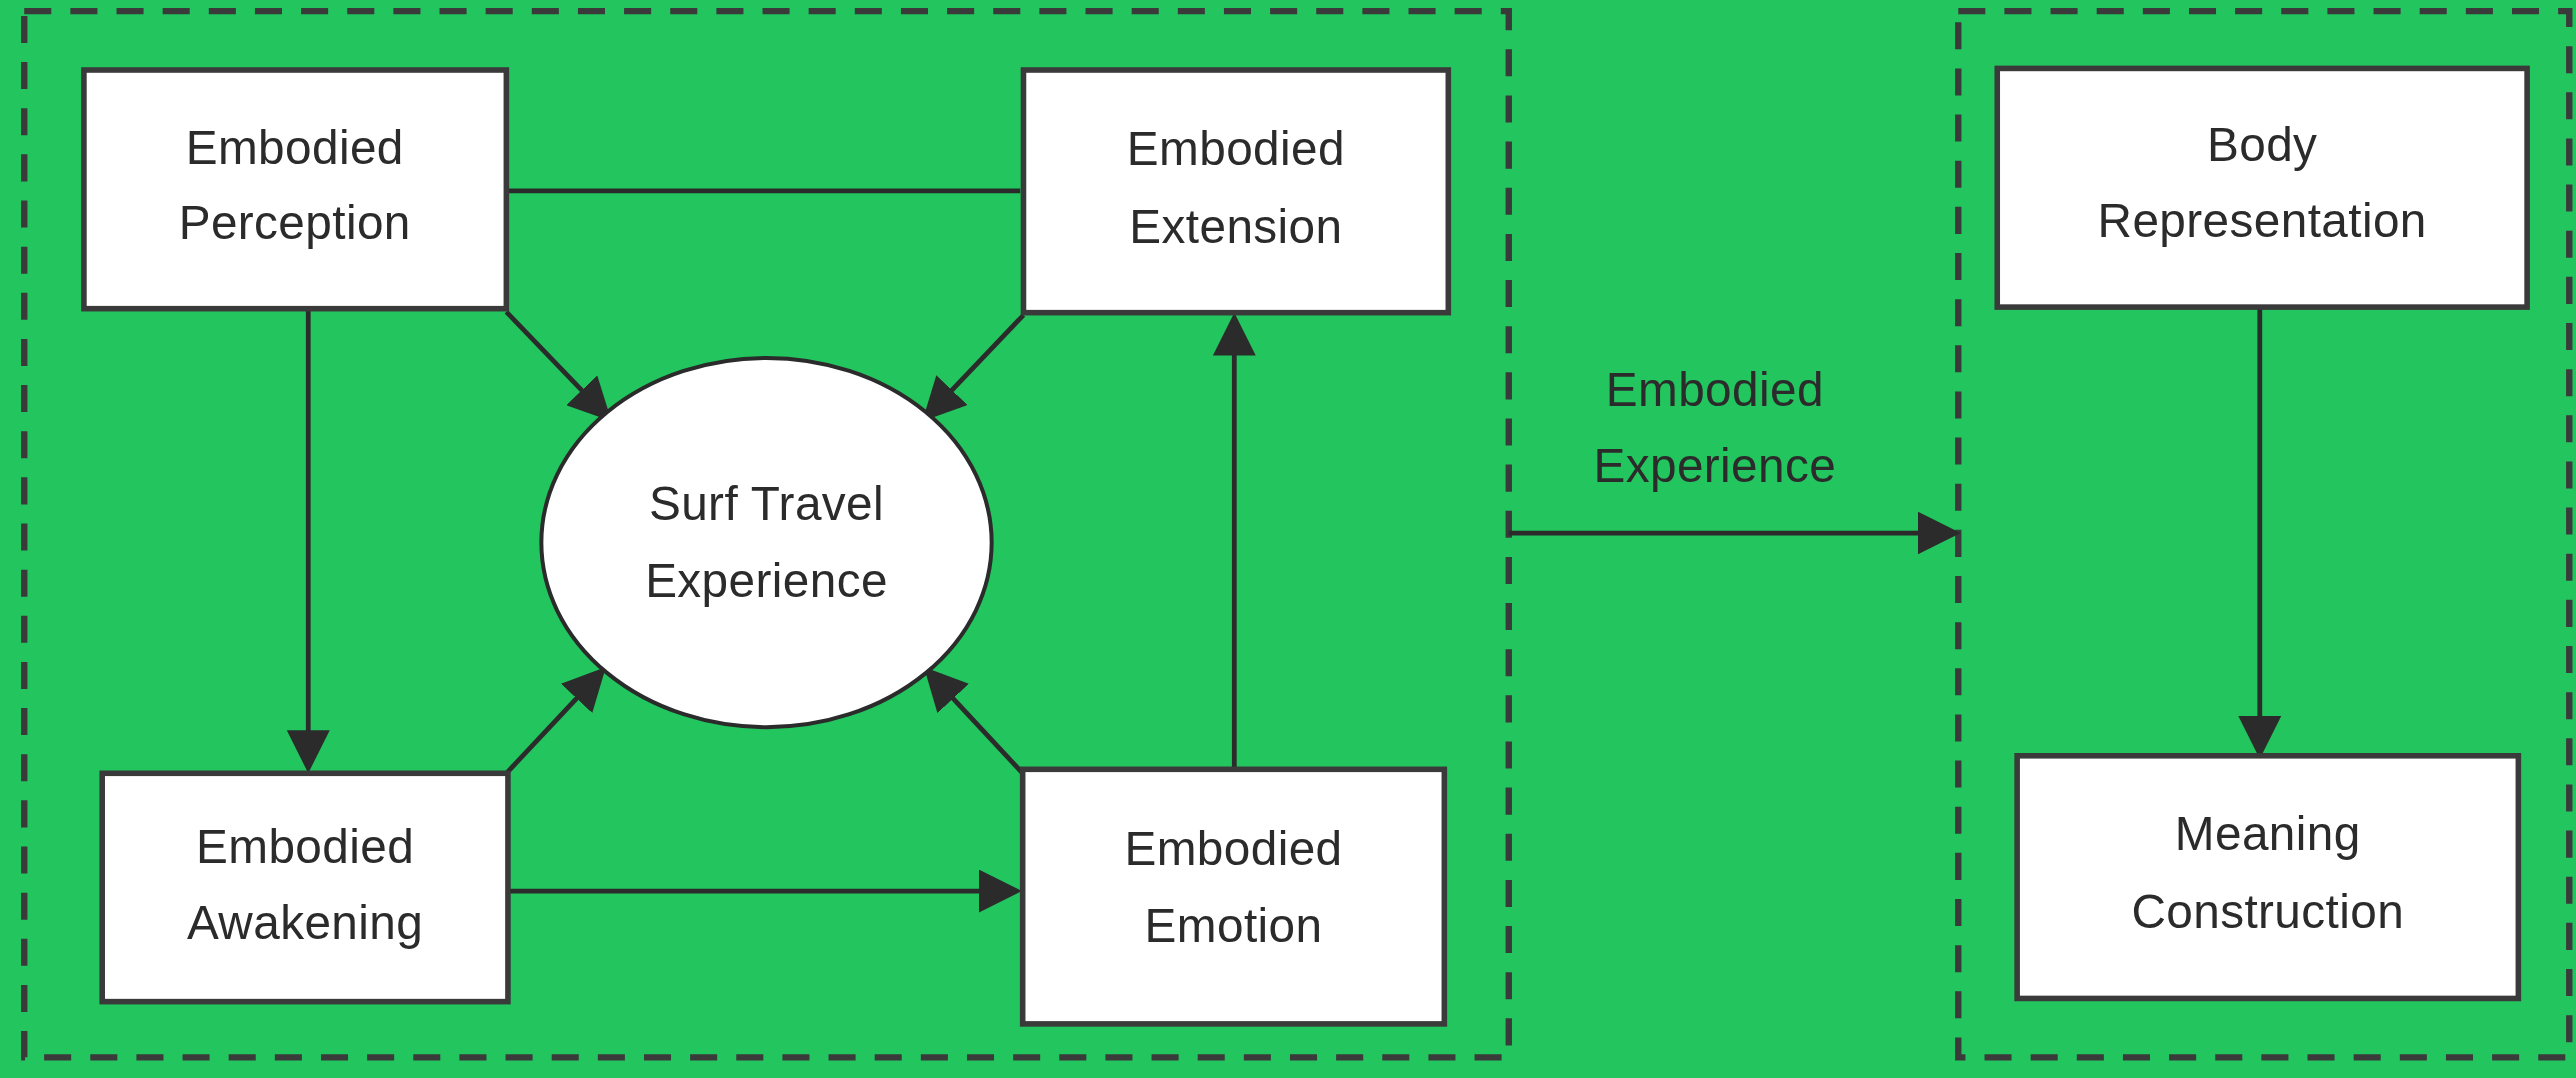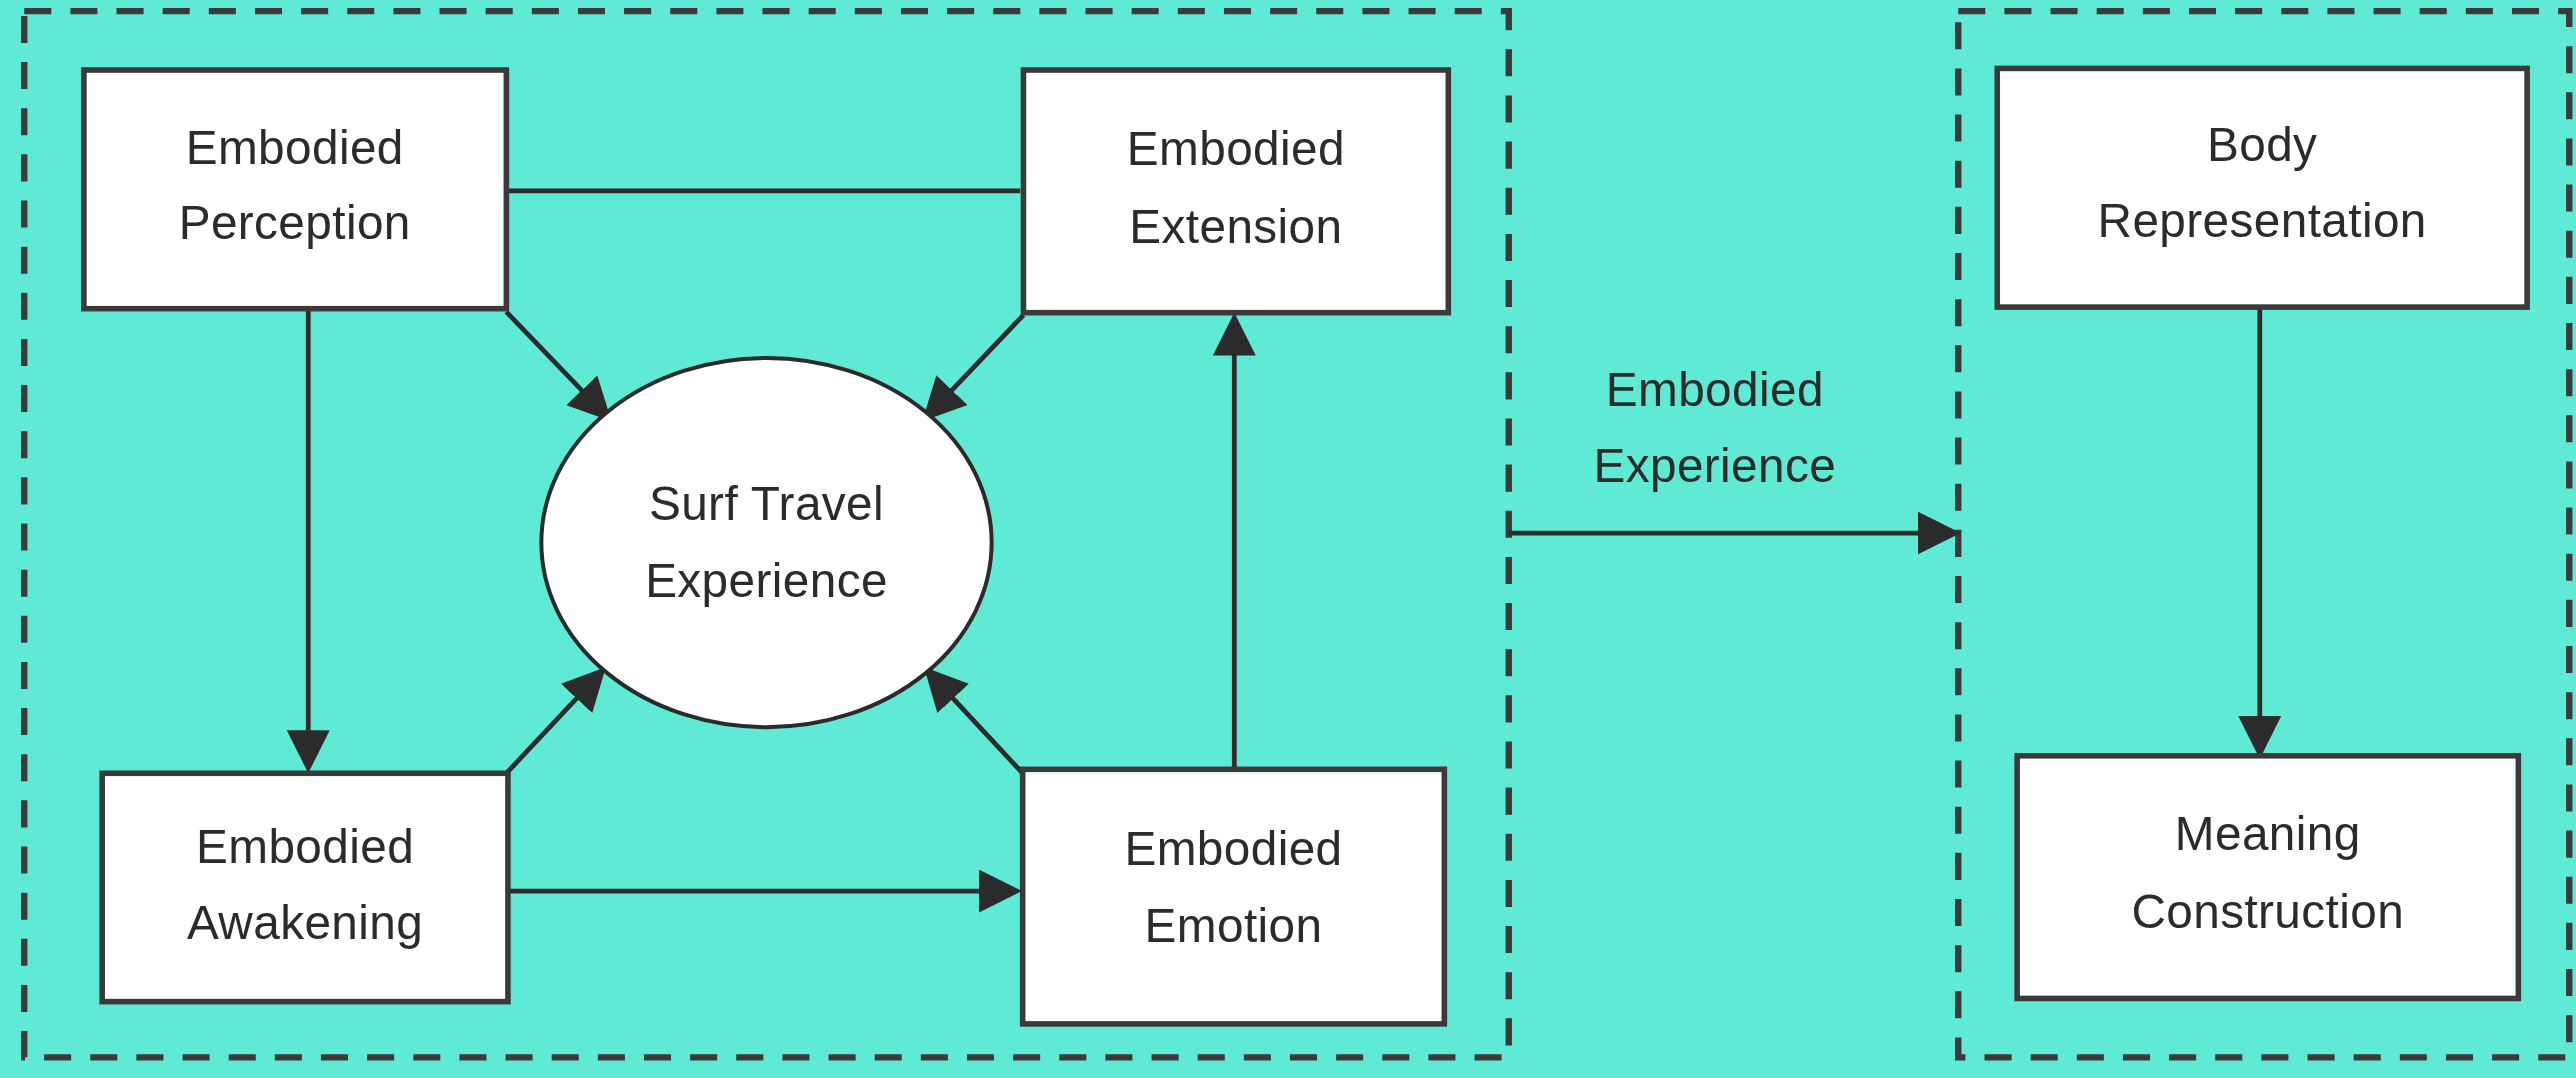--- a/index.html
+++ b/index.html
@@ -10,21 +10,21 @@
   body {
     width: 2576px;
     height: 1078px;
     font-family: "Liberation Sans", sans-serif;
     overflow: hidden;
   }
   #diagram-root {
     position: relative;
     width: 2576px;
     height: 1078px;
-    background: #5eead4;
+    background: #22c55e;
   }
   svg.canvas {
     position: absolute;
     top: 0;
     left: 0;
     width: 2576px;
     height: 1078px;
     display: block;
   }
   .node-label {

